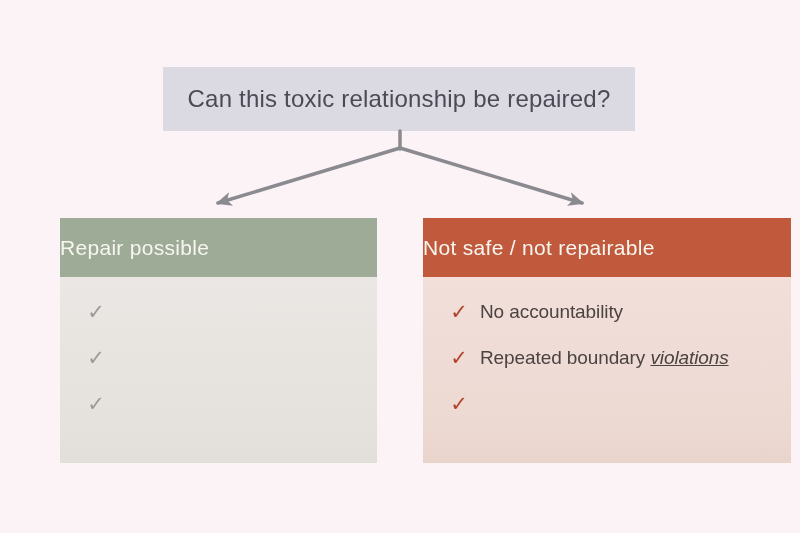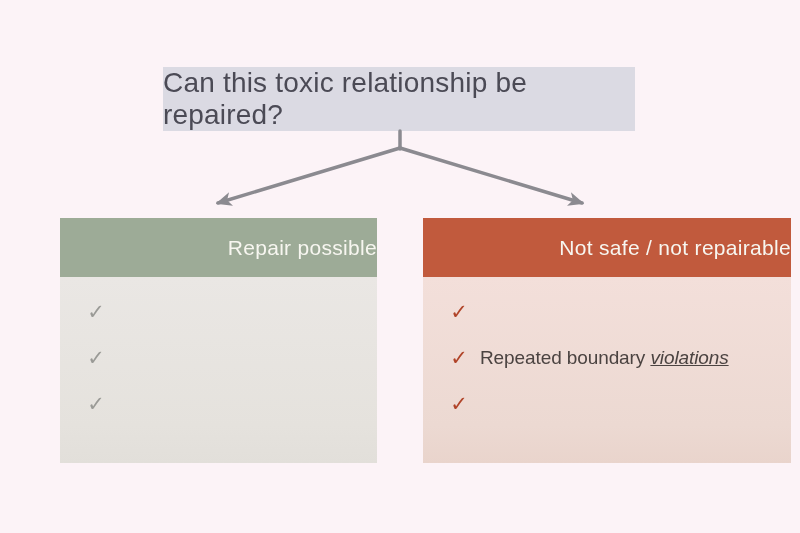--- a/index.html
+++ b/index.html
@@ -20,21 +20,21 @@
     position: absolute;
     left: 163px;
     top: 67px;
     width: 472px;
     height: 64px;
     background: var(--title-bg, #dbdae3);
     color: var(--title-fg, #4b4a55);
     display: flex;
     align-items: center;
     justify-content: center;
-    font-size: 28px;
+    font-size: 24px;
     letter-spacing: 0.2px;
   }
   .arrows {
     position: absolute;
     left: 0;
     top: 0;
     width: 800px;
     height: 533px;
     pointer-events: none;
   }
@@ -51,21 +51,21 @@
     top: 218px;
     width: 317px;
     height: 245px;
   }
   .card-left  { left: 60px; }
   .card-right { left: 423px; width: 368px; }
   .card-header {
     height: 59px;
     display: flex;
     align-items: center;
-    justify-content: flex-end;
+    justify-content: flex-start;
     color: #f7f6f0;
     font-size: 21px;
     letter-spacing: 0.3px;
   }
   .card-left  .card-header { background: var(--left-header-bg, #9dab97); }
   .card-right .card-header { background: var(--right-header-bg, #c15a3d); }
   .card-body {
     height: 186px;
     padding: 21px 0 0 24px;
     box-sizing: content-box;
@@ -132,20 +132,21 @@
     </div>
   </div>
 
   <div class="card card-right">
     <div class="card-header">
       <span>Not safe / not repairable</span>
     </div>
     <div class="card-body">
       <div class="item">
         <span class="check">✓</span>
+        <span class="item-text"><span>No accountability</span><em></em></span>
       </div>
       <div class="item">
         <span class="check">✓</span>
         <span class="item-text"><span>Repeated boundary </span><em>violations</em></span>
       </div>
       <div class="item">
         <span class="check">✓</span>
       </div>
     </div>
   </div>

